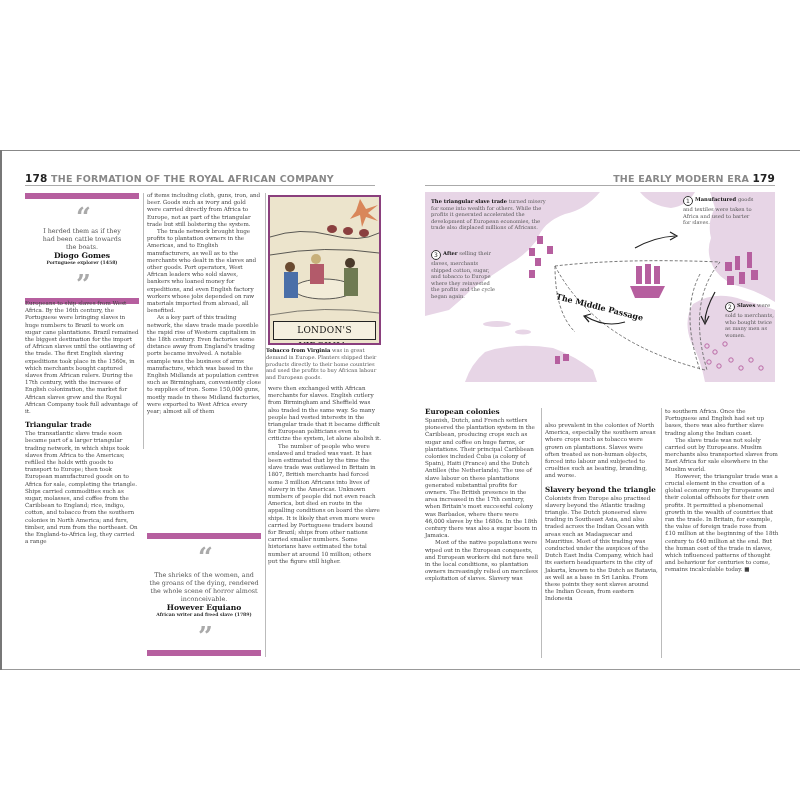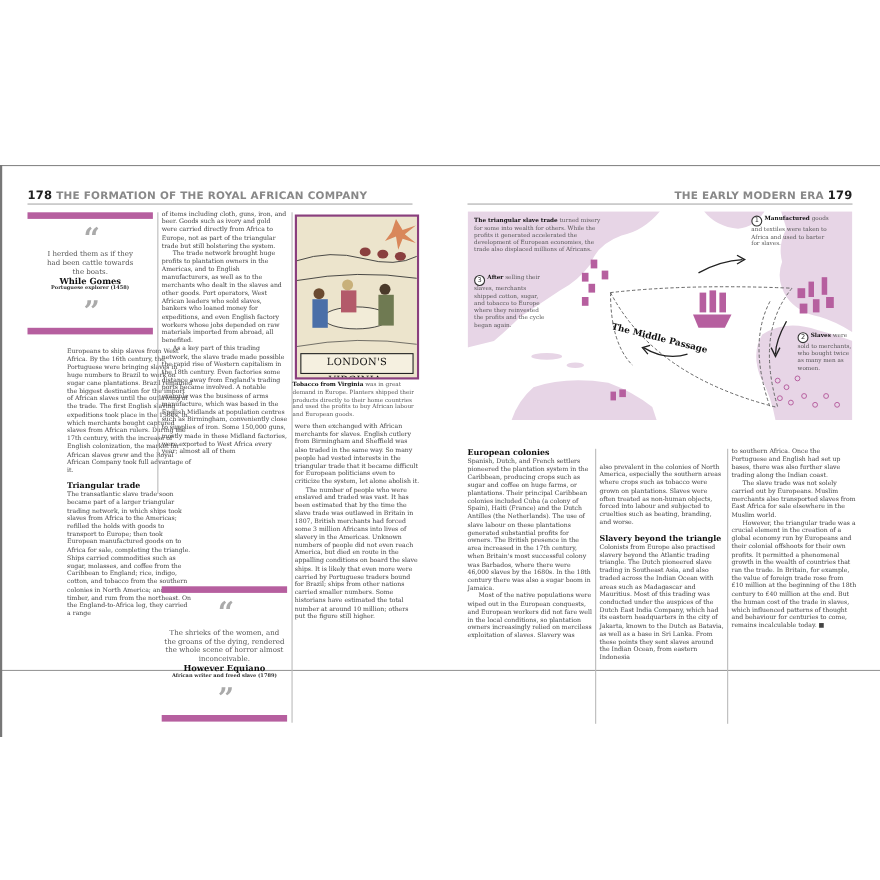--- a/index.html
+++ b/index.html
@@ -1,17 +1,17 @@
 <!DOCTYPE html>
 <html><head>
 <meta charset="utf-8">
 <style>
   html, body { margin:0; padding:0; }
   body { width:800px; height:800px; background:#ffffff; position:relative; overflow:hidden; font-family:"DejaVu Serif", serif; color:#333; }
-  .spread { position:absolute; left:0; top:150px; width:800px; height:460px; background:#ffffff; }
+  .spread { position:absolute; left:0; top:150px; width:800px; height:520px; background:#ffffff; }
   .topline { position:absolute; left:0; top:0; width:800px; height:1px; background:#888; }
   .botline { position:absolute; left:0; bottom:0; width:800px; height:1px; background:#999; }
   .edge-left { position:absolute; left:0; top:0; width:2px; height:520px; background:#777; }
   .folio { position:absolute; top:22px; font-family:"DejaVu Sans", sans-serif; font-weight:bold; font-size:9.5px; letter-spacing:0.2px; }
   .folio .num { color:#222; font-size:10.5px; }
   .folio .title { color:#888; }
   .folio-left { left:25px; }
   .folio-right { right:25px; text-align:left; }
   .rule-l { position:absolute; left:25px; top:35px; width:350px; height:1px; background:#aaa; }
   .rule-r { position:absolute; left:425px; top:35px; width:350px; height:1px; background:#aaa; }
@@ -52,27 +52,27 @@
   <div class="folio folio-left">
     <span class="num">178</span>
     <span class="title">THE FORMATION OF THE ROYAL AFRICAN COMPANY</span>
   </div>
   <div class="rule-l"></div>
 
   <div class="quote-box" style="left:25px; top:43px; width:114px;">
     <div class="bar"></div>
     <div class="qmark" style="margin-top:8px;">“</div>
     <div class="qtext" style="margin-top:0; padding:0 14px;">I herded them as if they had been cattle towards the boats.</div>
-    <div class="qname">While Gomes</div>
+    <div class="qname">Diogo Gomes</div>
     <div class="qrole">Portuguese explorer (1458)</div>
     <div class="qmark" style="margin-top:8px;">”</div>
     <div class="bar" style="margin-top:4px;"></div>
   </div>
 
-  <div class="col" style="left:25px; top:167px; width:114px;margin-left:36px;">
+  <div class="col" style="left:25px; top:150px; width:114px;">
     <p>Europeans to ship slaves from West Africa. By the 16th century, the Portuguese were bringing slaves in huge numbers to Brazil to work on sugar cane plantations. Brazil remained the biggest destination for the import of African slaves until the outlawing of the trade. The first English slaving expeditions took place in the 1560s, in which merchants bought captured slaves from African rulers. During the 17th century, with the increase of English colonization, the market for African slaves grew and the Royal African Company took full advantage of it.</p>
     <h3>Triangular trade</h3>
     <p>The transatlantic slave trade soon became part of a larger triangular trading network, in which ships took slaves from Africa to the Americas; refilled the holds with goods to transport to Europe; then took European manufactured goods on to Africa for sale, completing the triangle. Ships carried commodities such as sugar, molasses, and coffee from the Caribbean to England; rice, indigo, cotton, and tobacco from the southern colonies in North America; and furs, timber, and rum from the northeast. On the England-to-Africa leg, they carried a range</p>
   </div>
   <div class="vline" style="left:143px; top:43px; height:256px;"></div>
 
   <div class="col" style="left:147px; top:42px; width:114px;">
     <p>of items including cloth, guns, iron, and beer. Goods such as ivory and gold were carried directly from Africa to Europe, not as part of the triangular trade but still bolstering the system.</p>
     <p class="indent">The trade network brought huge profits to plantation owners in the Americas, and to English manufacturers, as well as to the merchants who dealt in the slaves and other goods. Port operators, West African leaders who sold slaves, bankers who loaned money for expeditions, and even English factory workers whose jobs depended on raw materials imported from abroad, all benefited.</p>
     <p class="indent">As a key part of this trading network, the slave trade made possible the rapid rise of Western capitalism in the 18th century. Even factories some distance away from England's trading ports became involved. A notable example was the business of arms manufacture, which was based in the English Midlands at population centres such as Birmingham, conveniently close to supplies of iron. Some 150,000 guns, mostly made in these Midland factories, were exported to West Africa every year; almost all of them</p>

